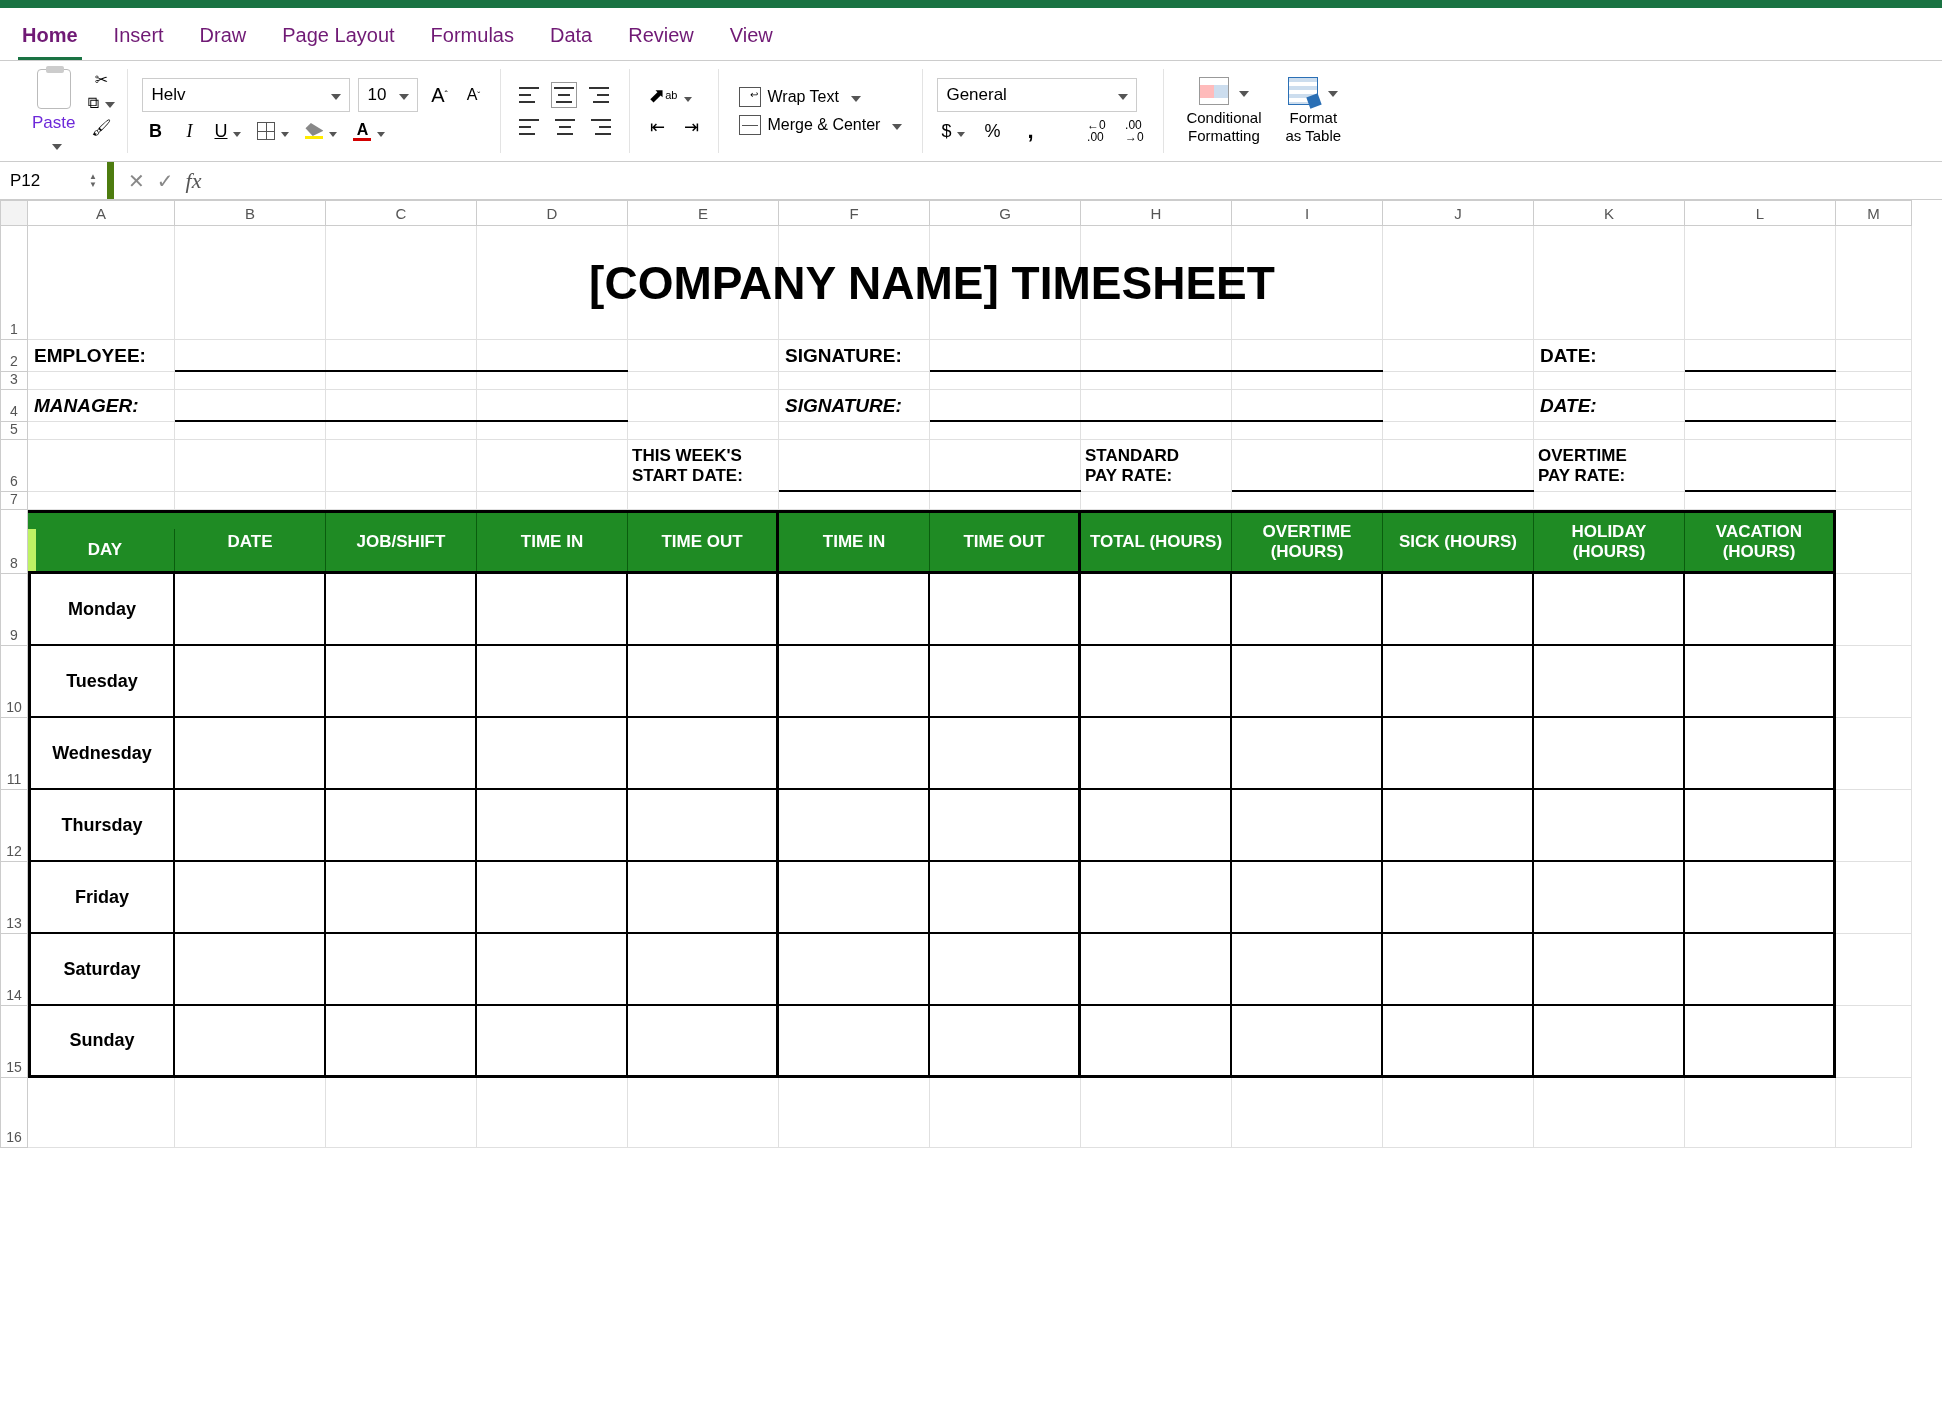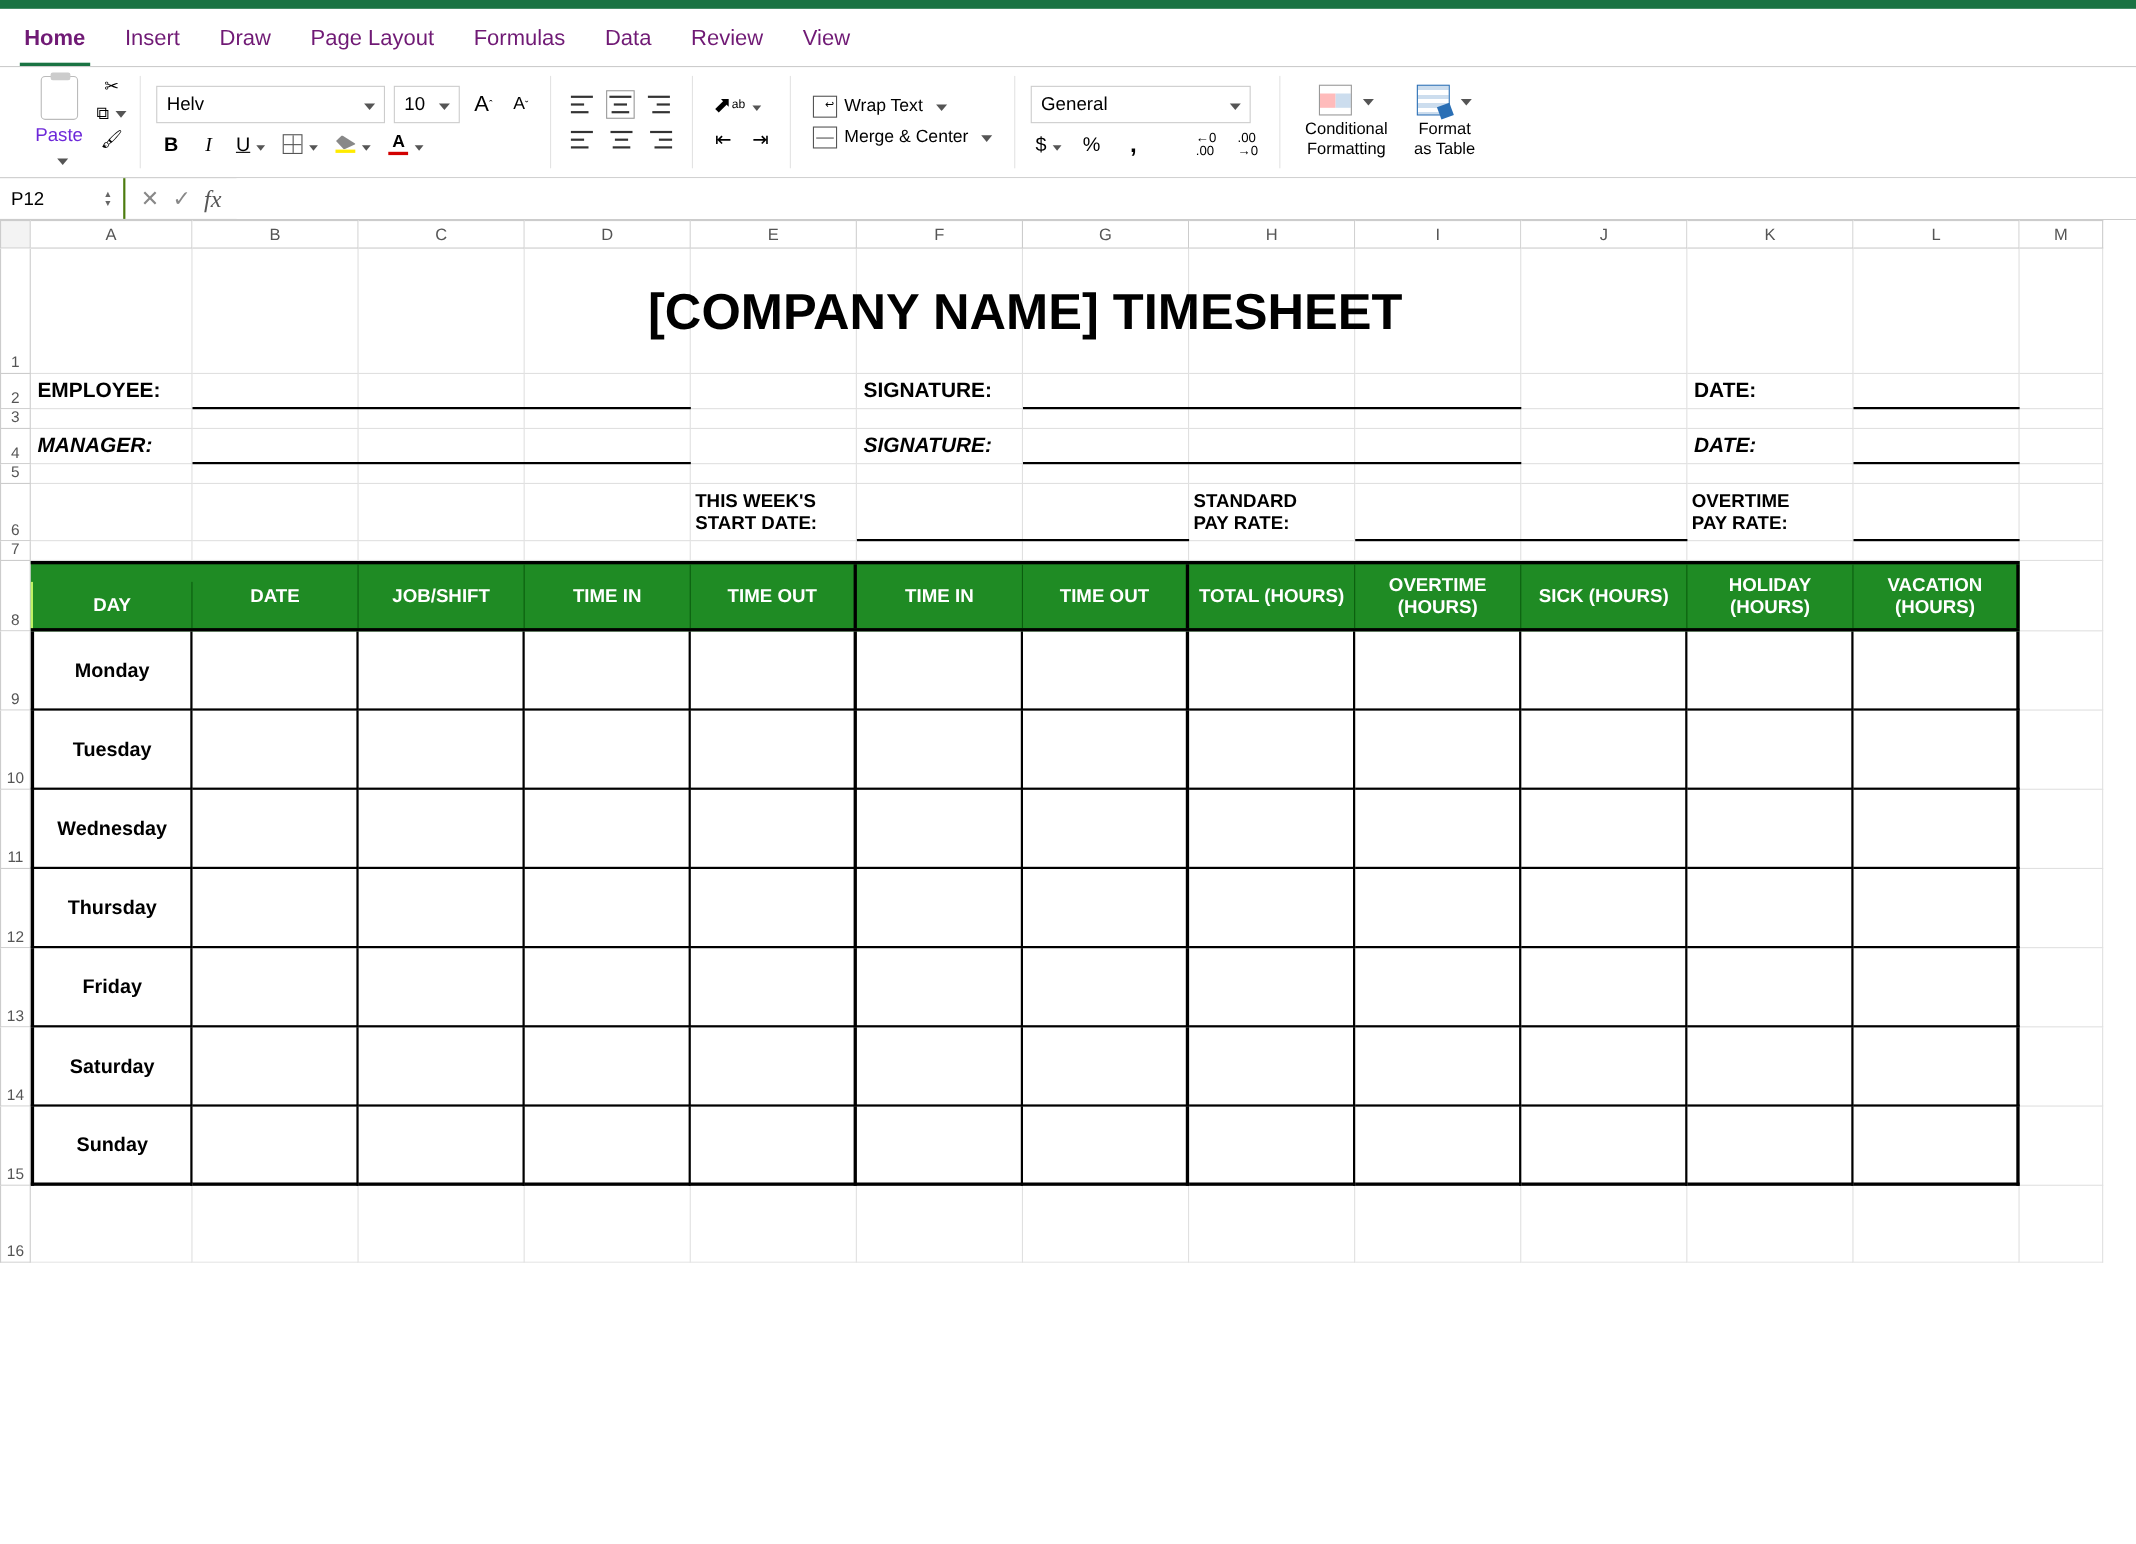--- a/index.html
+++ b/index.html
@@ -62,21 +62,21 @@
 .numrow .btn { font-size:18px; min-width:30px; }
 
 .big-btn { display:flex; flex-direction:column; align-items:center; gap:4px; padding:4px 8px; cursor:pointer; font-size:15px; }
 .big-btn .lbl { text-align:center; line-height:1.2; }
 .cfmt-ico { width:30px; height:28px; background:linear-gradient(#fbb,#fbb) left/50% 50% no-repeat, linear-gradient(#cde,#cde) right/50% 50% no-repeat,#fff; border:1px solid #999; position:relative; }
 .table-ico { width:30px; height:28px; border:1px solid #2a6fb5; background:repeating-linear-gradient(#cde,#cde 4px,#fff 4px,#fff 8px); position:relative; }
 .table-ico::after { content:""; position:absolute; right:-3px; bottom:-3px; width:12px; height:12px; background:#2a6fb5; transform:rotate(-20deg); }
 
 
 .fbar { display:flex; align-items:center; border-bottom:1px solid #ccc; height:38px; }
-.namebox { width:114px; border-right:2px solid #4d7c0f; padding:0 10px; font-size:17px; display:flex; align-items:center; justify-content:space-between; height:100%; }
+.namebox { width:114px; border-right:7px solid #4d7c0f; padding:0 10px; font-size:17px; display:flex; align-items:center; justify-content:space-between; height:100%; }
 .namebox .spinners { display:flex; flex-direction:column; font-size:8px; color:#666; line-height:8px; }
 .fx-btns { display:flex; align-items:center; gap:12px; padding:0 14px; color:#888; font-size:20px; }
 .fx-btns .fx { font-style:italic; font-family:"Times New Roman",serif; color:#555; font-size:22px; }
 .finput { flex:1; height:100%; border:none; outline:none; font-size:16px; padding:0 6px; }
 
 
 .sheet { display:flex; }
 .rowhdrs { display:flex; flex-direction:column; }
 .corner { width:28px; height:26px; border:1px solid #ccc; background:#f3f3f3; }
 .rh { width:28px; border:1px solid #ccc; border-top:none; background:#fff; color:#555; font-size:14px; display:flex; align-items:flex-end; justify-content:center; padding-bottom:2px; }
@@ -109,21 +109,21 @@
 .info-row { position:absolute; left:0; display:flex; }
 .info-row.r2 { top:114px; height:32px; }
 .info-row.r4 { top:164px; height:32px;font-style:italic; }
 .info-cell { display:flex; align-items:center; }
 
 .weekrow { position:absolute; top:214px; height:52px; left:0; display:flex; }
 .weeklbl { font-weight:bold; font-size:17px; line-height:1.2; display:flex; flex-direction:column; justify-content:center; padding:2px 4px; }
 
 .thead { position:absolute; top:284px; left:0; display:flex; height:64px; background:#1f8b24; border-top:3px solid #000; border-bottom:3px solid #000; }
 .th { color:#fff; font-weight:bold; font-size:17px; display:flex; align-items:center; justify-content:center; text-align:center; border-right:1px solid #0a5d0e; line-height:1.2; padding:0 4px; }
-.th:first-child{ border-left:2px solid #bef264;margin-top:16px; }
+.th:first-child{ border-left:8px solid #bef264;margin-top:16px; }
 .th:last-child{ border-right:3px solid #000; }
 
 .trow { position:absolute; left:0; display:flex; height:72px; }
 .td { border-right:2px solid #000; border-bottom:2px solid #000; display:flex; align-items:center; justify-content:center; font-weight:bold; font-size:18px; }
 .td:first-child{ border-left:3px solid #000; }
 .td.lastcol{ border-right:3px solid #000; }
 .trow.lastrow .td { border-bottom:3px solid #000; }
 
 .thickv { border-right:3px solid #000 !important; }
 

